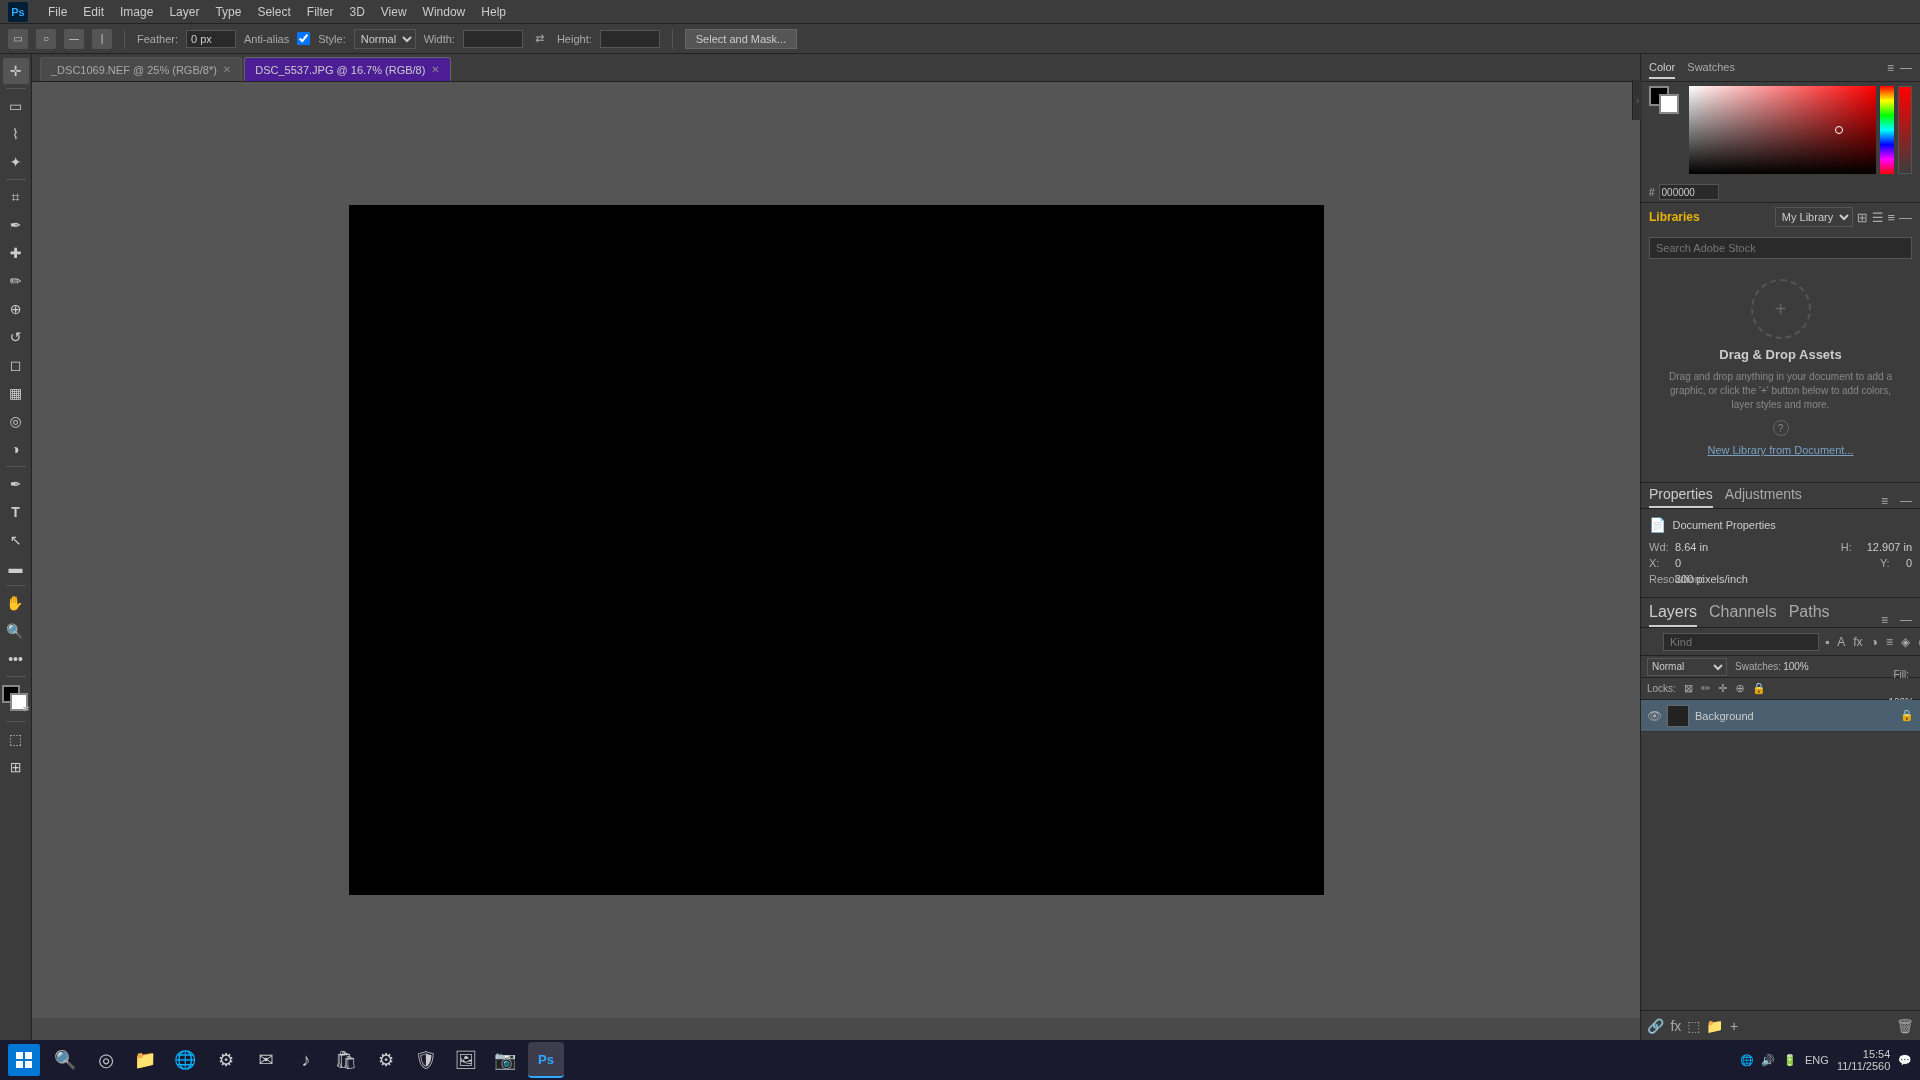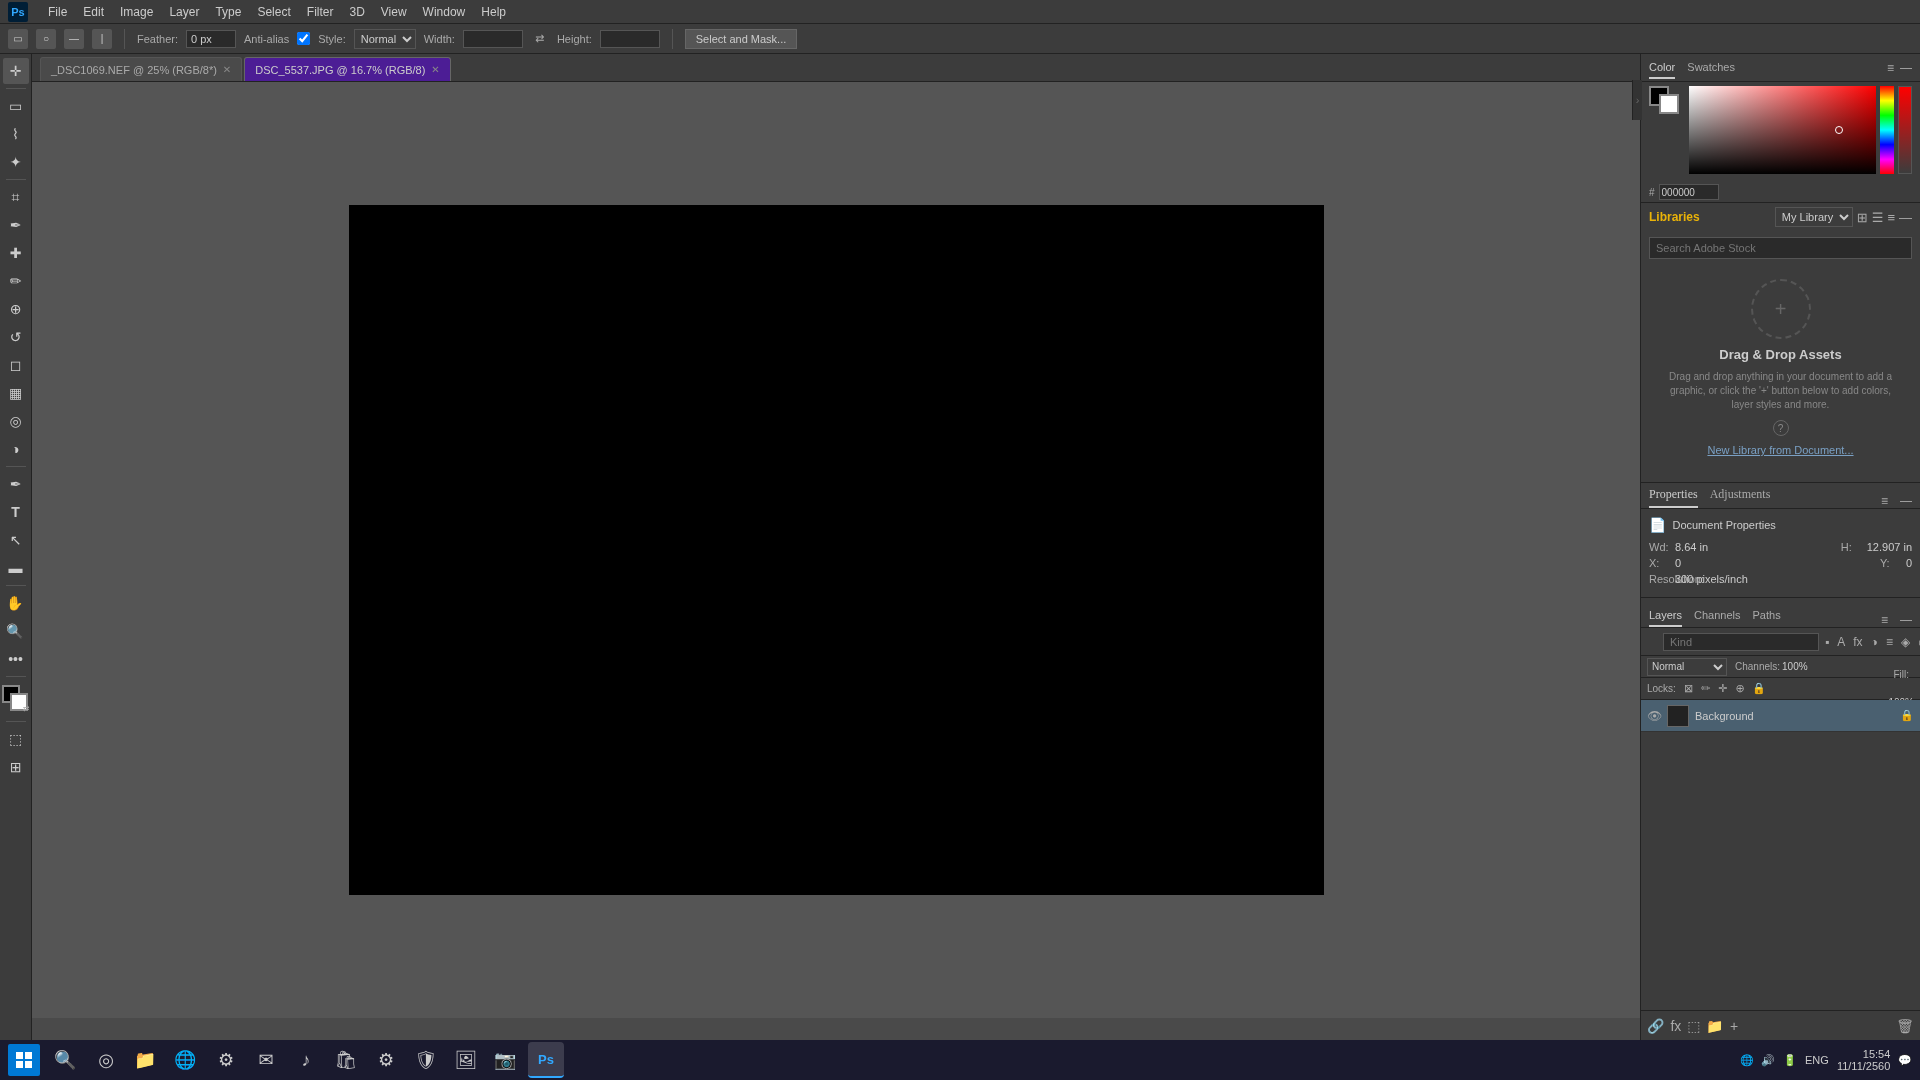--- a/index.html
+++ b/index.html
@@ -82,34 +82,34 @@
     .lib-drop-area { display: flex; flex-direction: column; align-items: center; justify-content: center; padding: 20px; gap: 8px; }
     .lib-drop-circle { width: 60px; height: 60px; border-radius: 50%; border: 2px dashed #555; display: flex; align-items: center; justify-content: center; color: #666; font-size: 20px; }
     .lib-drop-title { font-size: 13px; color: #ccc; font-weight: bold; }
     .lib-drop-desc { font-size: 10px; color: #888; text-align: center; line-height: 1.4; }
     .lib-help { width: 16px; height: 16px; border-radius: 50%; border: 1px solid #666; display: flex; align-items: center; justify-content: center; font-size: 10px; color: #888; cursor: pointer; }
     .lib-link { font-size: 11px; color: #7aa0c4; cursor: pointer; text-decoration: underline; }
 
     
     #properties-panel { border-bottom: 1px solid #222; }
     .props-tabs { display: flex; padding: 0 8px; gap: 12px; border-bottom: 1px solid #222; height: 26px; align-items: flex-end; }
-    .props-tab { font-size: 12px; color: #aaa; cursor: pointer; padding: 4px 0; border-bottom: 2px solid transparent; font-family: Liberation Serif, serif; }
+    .props-tab { font-size: 14px; color: #aaa; cursor: pointer; padding: 4px 0; border-bottom: 2px solid transparent; }
     .props-tab.active { color: #ccc; border-bottom-color: #ccc; }
     .props-body { padding: 8px; }
     .doc-props-title { font-size: 11px; color: #ccc; display: flex; align-items: center; gap: 6px; margin-bottom: 8px; }
     .doc-icon { font-size: 14px; }
     .props-row { display: flex; align-items: center; gap: 6px; margin-bottom: 4px; }
     .props-label { color: #aaa; font-size: 11px; width: 20px; }
     .props-value { color: #ccc; font-size: 11px; }
     .props-spacer { flex: 1; }
 
     
     #layers-panel { flex: 1; display: flex; flex-direction: column; min-height: 0; }
     .layers-tabs { display: flex; padding: 0 8px; gap: 12px; border-bottom: 1px solid #222; height: 30px; align-items: flex-end; background: #3c3c3c; }
-    .layers-tab { font-size: 11px; color: #aaa; cursor: pointer; padding: 4px 0; border-bottom: 2px solid transparent; margin-top: 46px; }
+    .layers-tab { font-size: 16px; color: #aaa; cursor: pointer; padding: 4px 0; border-bottom: 2px solid transparent; margin-top: 46px; }
     .layers-tab.active { color: #ccc; border-bottom-color: #ccc; }
     .layers-toolbar { height: 28px; background: #3c3c3c; display: flex; align-items: center; padding: 0 22px; gap: 4px; border-bottom: 1px solid #222; }
     .layers-search { flex: 1; background: #2a2a2a; border: 1px solid #555; color: #ccc; font-size: 11px; height: 18px; padding: 0 6px; }
     .layers-icon { background: none; border: none; color: #aaa; cursor: pointer; font-size: 12px; padding: 0 2px; }
     .layers-blend { height: 22px; display: flex; align-items: center; padding: 0 6px; gap: 8px; border-bottom: 1px solid #222; }
     .layers-select { background: #3c3c3c; border: 1px solid #555; color: #ccc; font-size: 10px; height: 18px; width: 80px; }
     .layers-opacity { display: flex; align-items: center; gap: 2px; font-size: 10px; color: #aaa; }
     .layers-opacity-val { color: #ccc; }
     .layers-locks { height: 22px; display: flex; align-items: center; padding: 0 6px; gap: 8px; border-bottom: 1px solid #222; }
     .layers-fill { display: flex; align-items: center; gap: 17px; font-size: 10px; color: #aaa; margin-left: auto; flex-direction: column; }
@@ -339,21 +339,21 @@
         <button class="layers-icon">◑</button>
         <button class="layers-icon">≡</button>
         <button class="layers-icon">◈</button>
         <button class="layers-icon" style="margin-left:auto;">◎</button>
       </div>
       <div class="layers-blend">
         <select class="layers-select">
           <option>Normal</option>
         </select>
         <div class="layers-opacity">
-          <span>Channels:</span>
+          <span>Swatches:</span>
           <span class="layers-opacity-val">100%</span>
         </div>
       </div>
       <div class="layers-locks">
         <span style="font-size:10px;color:#aaa;">Locks:</span>
         <span class="lock-icon">⊠</span>
         <span class="lock-icon">✏</span>
         <span class="lock-icon">✛</span>
         <span class="lock-icon">⊕</span>
         <span class="lock-icon">🔒</span>

